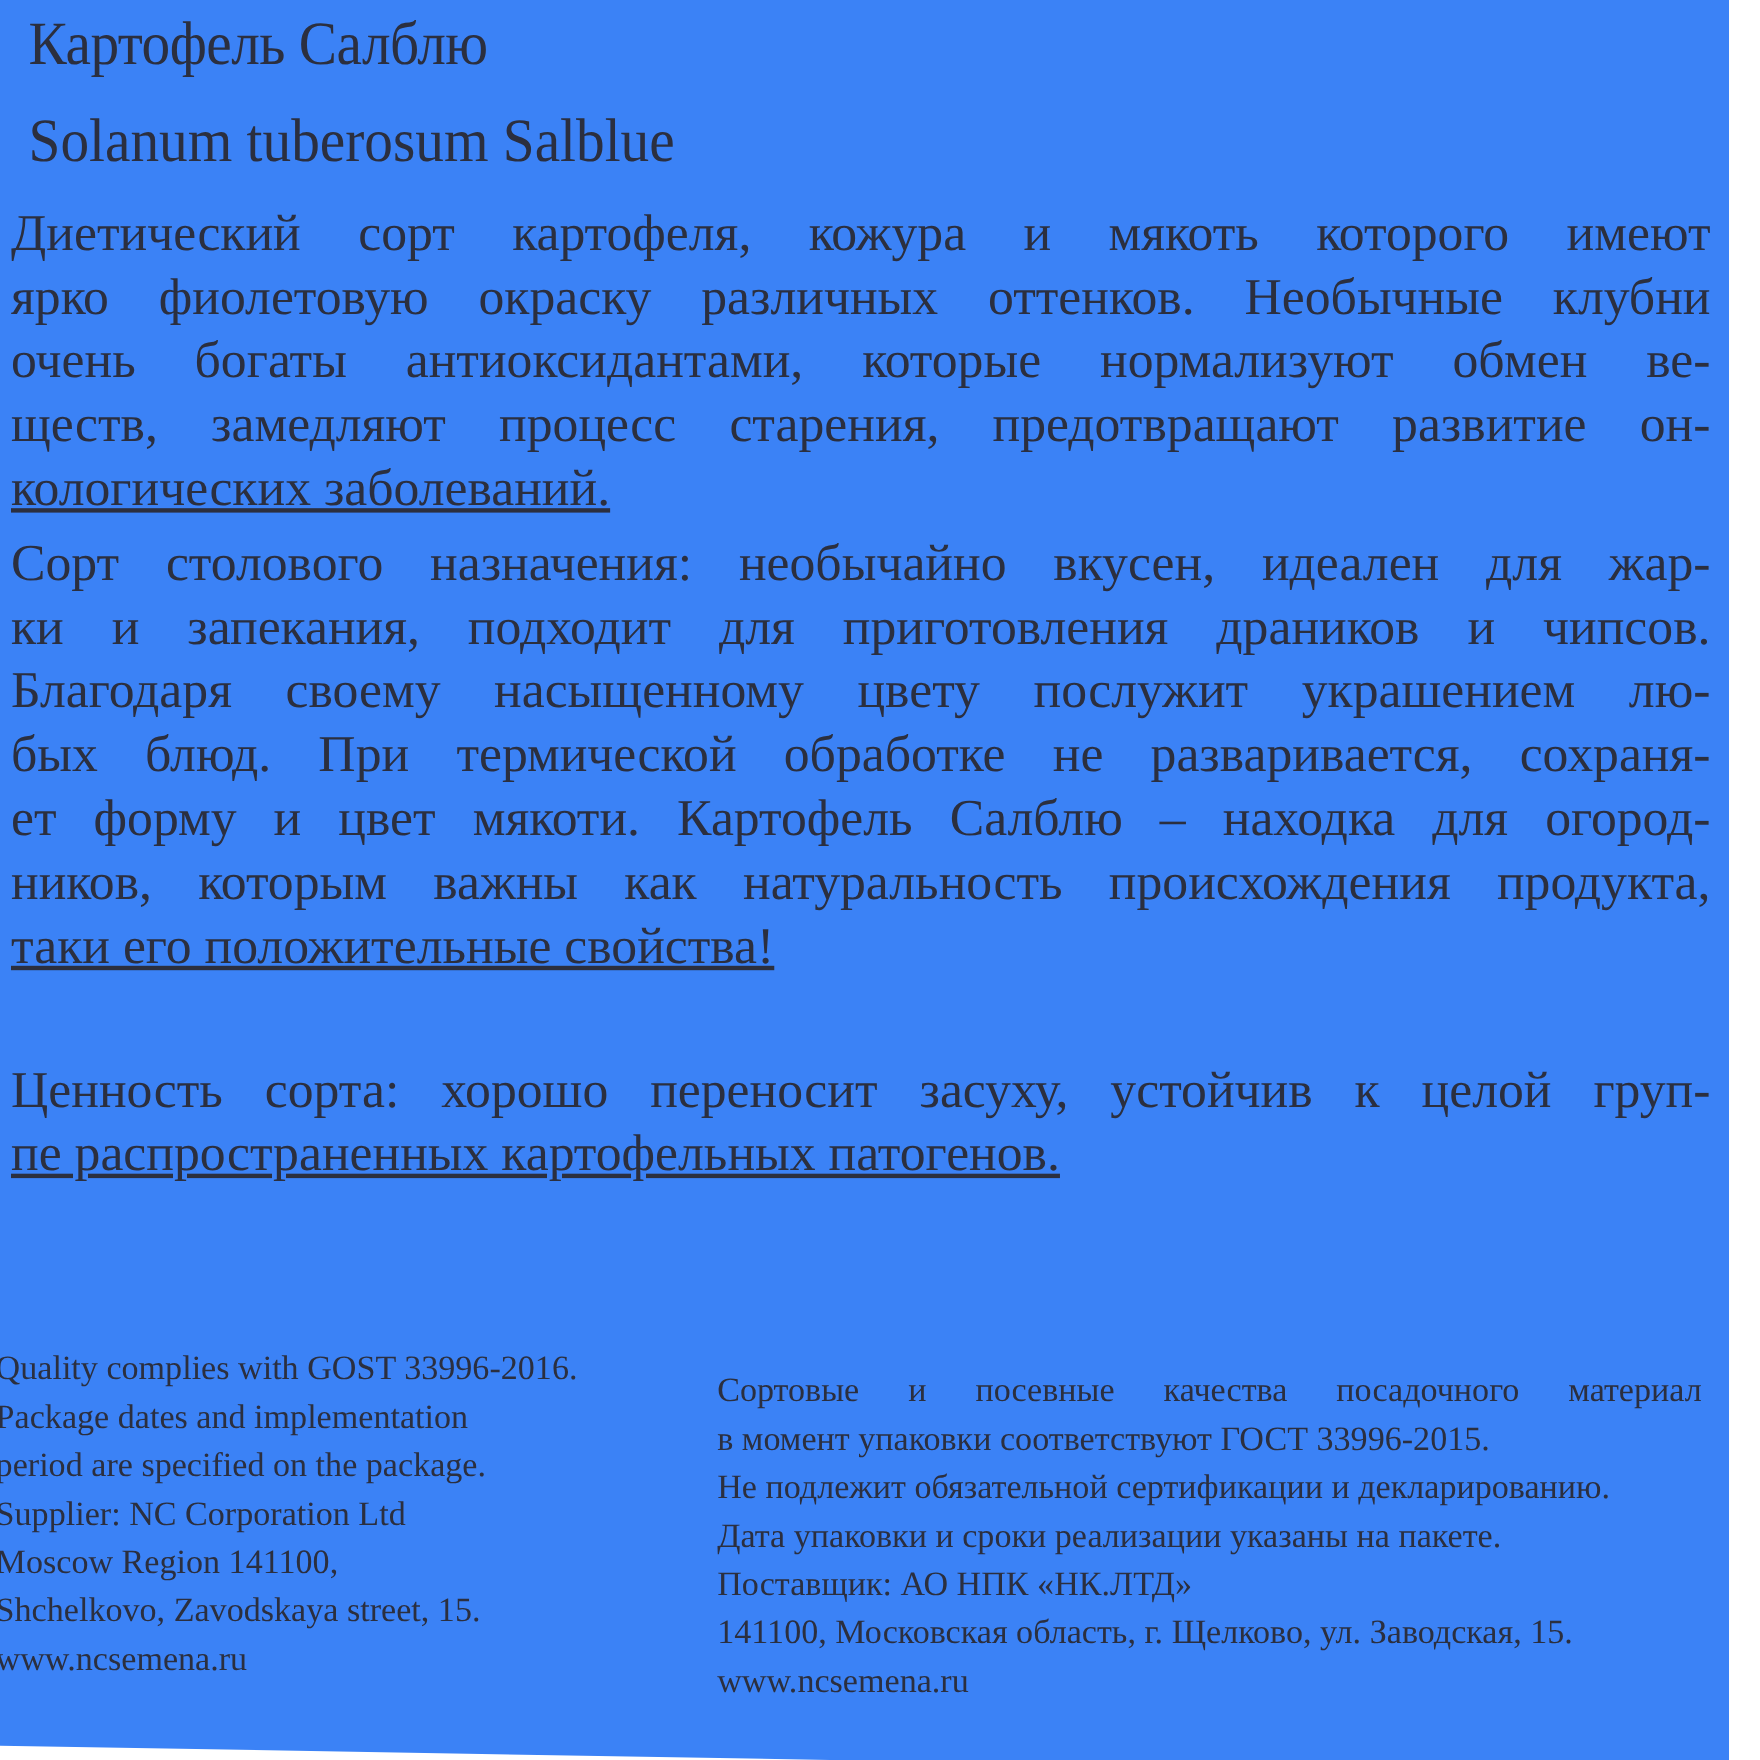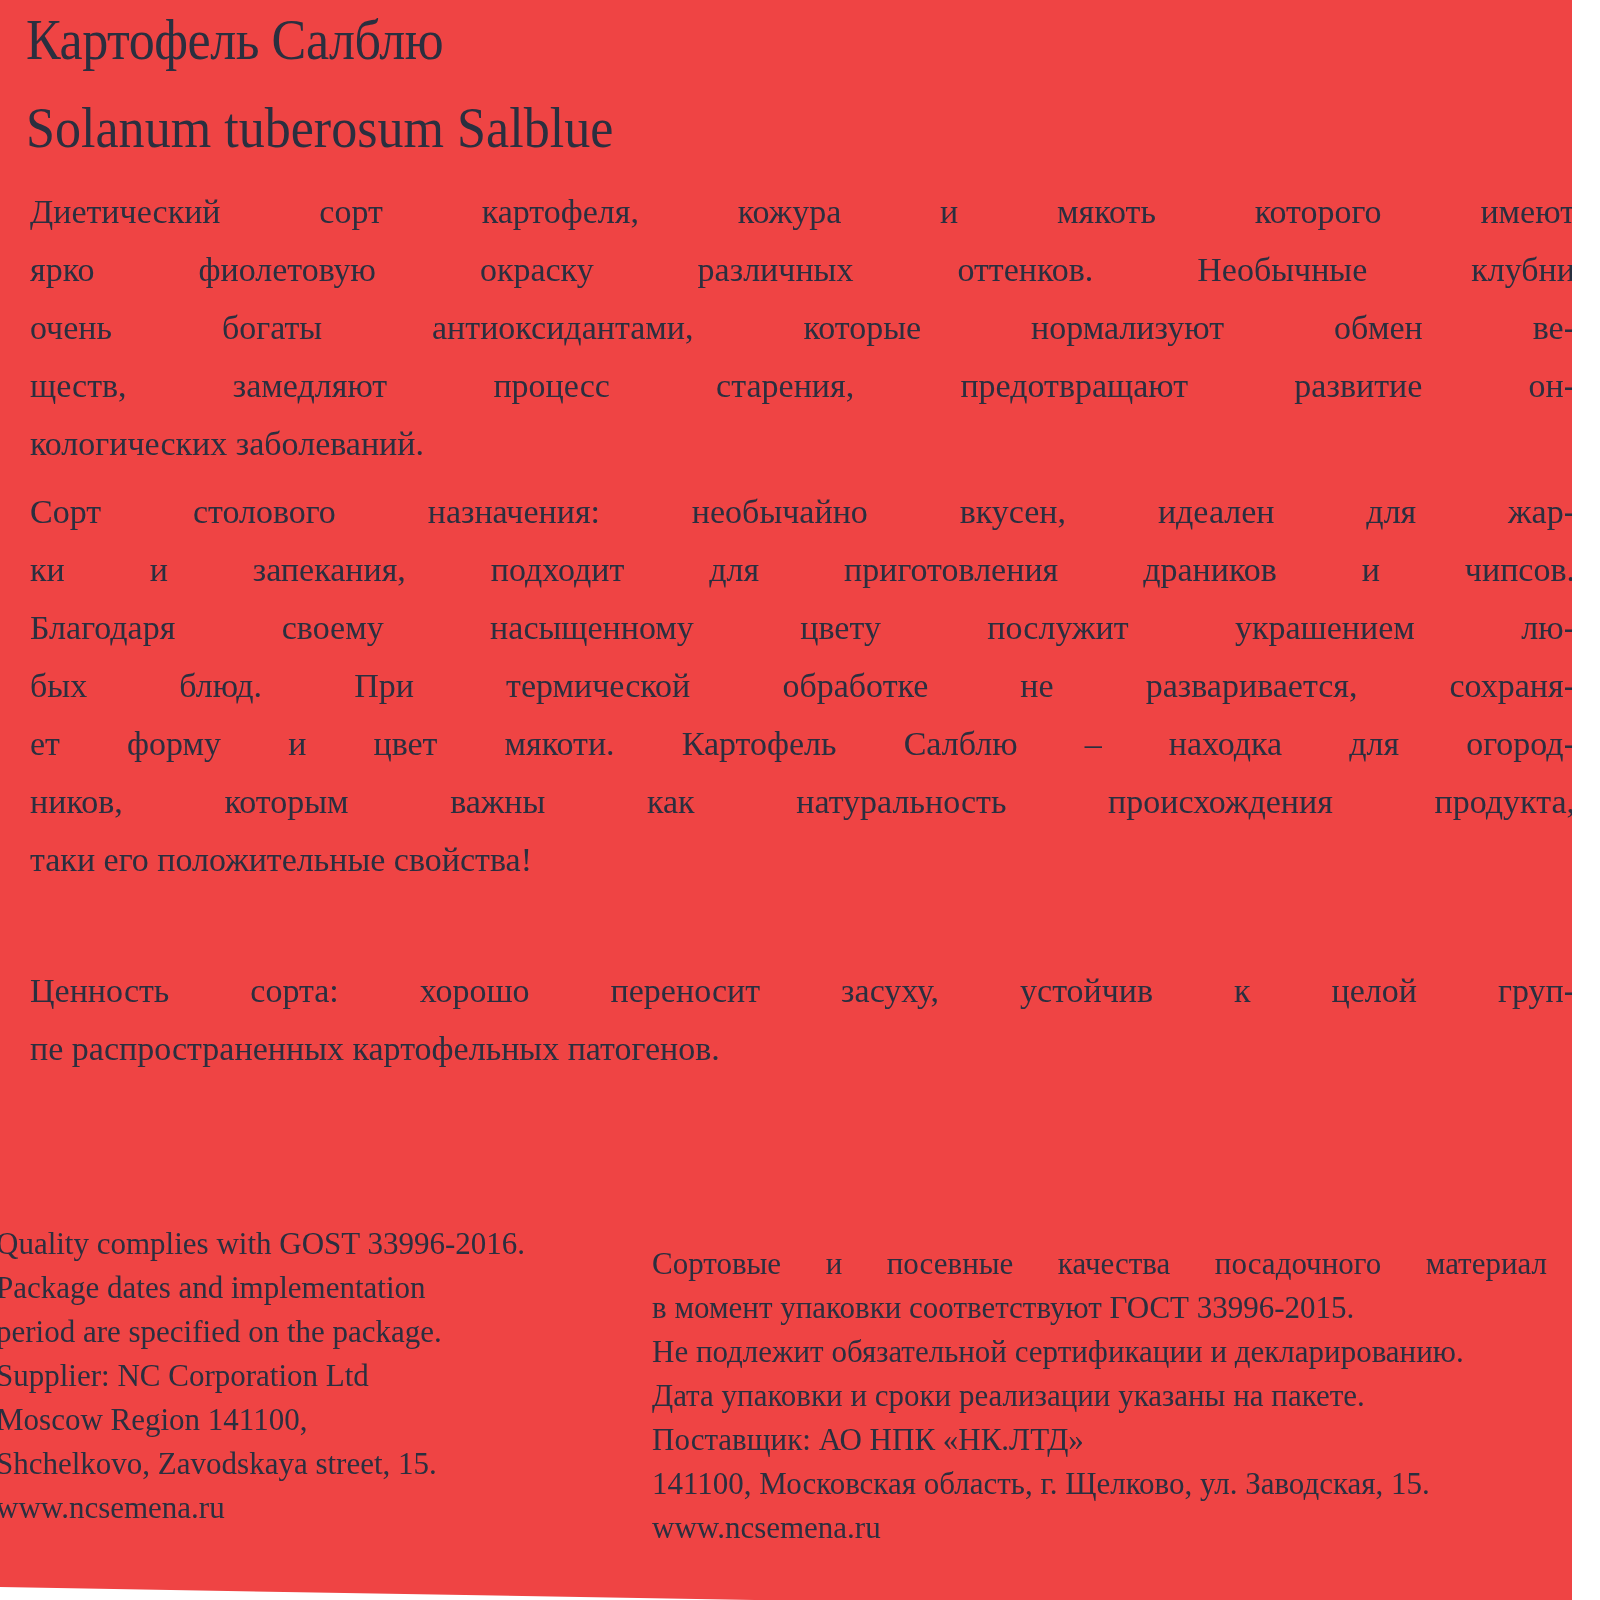--- a/index.html
+++ b/index.html
@@ -14,21 +14,21 @@
     background: #ffffff;
     font-family: "Liberation Serif", "DejaVu Serif", serif;
     color: #2b2f3f;
   }
   .sheet {
     position: absolute;
     left: 0;
     top: 0;
     width: 1572px;
     height: 1600px;
-    background: #ef4444;
+    background: #3b82f6;
     clip-path: polygon(0 0, 100% 0, 100% 100%, 48% 100%, 0 1587px);
   }
   .title {
     position: absolute;
     left: 26px;
     top: 4px;
     font-size: 56px;
     line-height: 72px;
     letter-spacing: -0.5px;
     white-space: nowrap;
@@ -45,31 +45,31 @@
     transform: scaleX(0.93);
     transform-origin: left top;
   }
   .para {
     position: absolute;
     left: 10px;
     width: 1545px;
   }
   .para .line {
     display: block;
-    font-size: 34px;
+    font-size: 47px;
     line-height: 58px;
     white-space: nowrap;
     transform-origin: left top;
     text-align: justify;
     text-align-last: justify;
     width: 1545px;
-    margin-left: 20px;
   }
   .para .line.last {
     text-align-last: left;
+    text-decoration: underline;
   }
   .p1 { top: 183px; }
   .p2 { top: 483px; }
   .p3 { top: 962px; }
 
   .col-left {
     position: absolute;
     left: -4px;
     top: 1222px;
     width: 620px;

